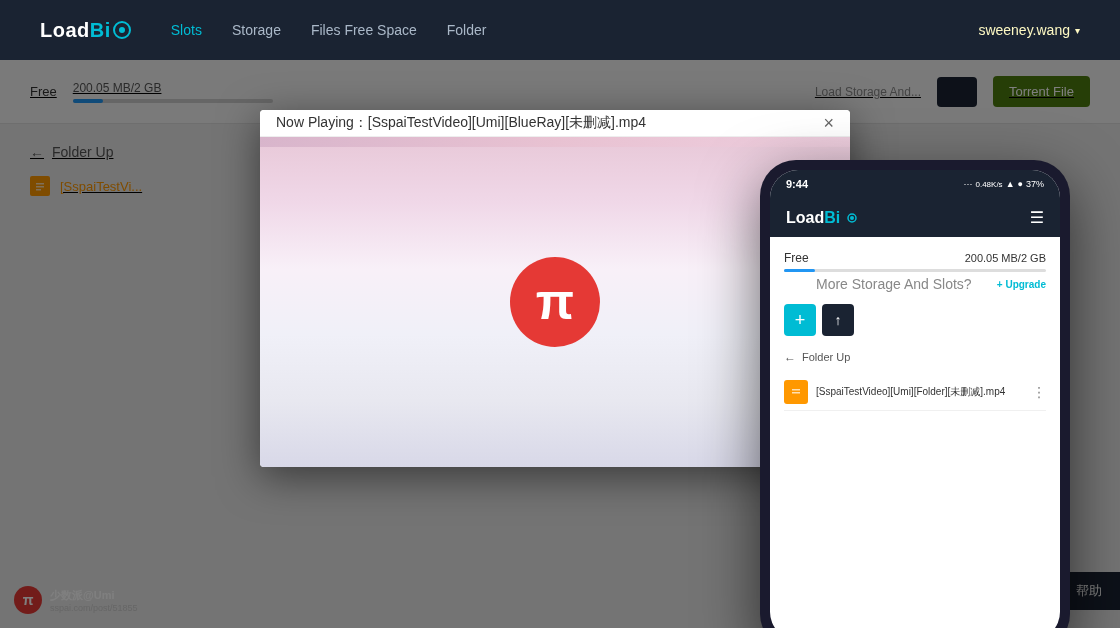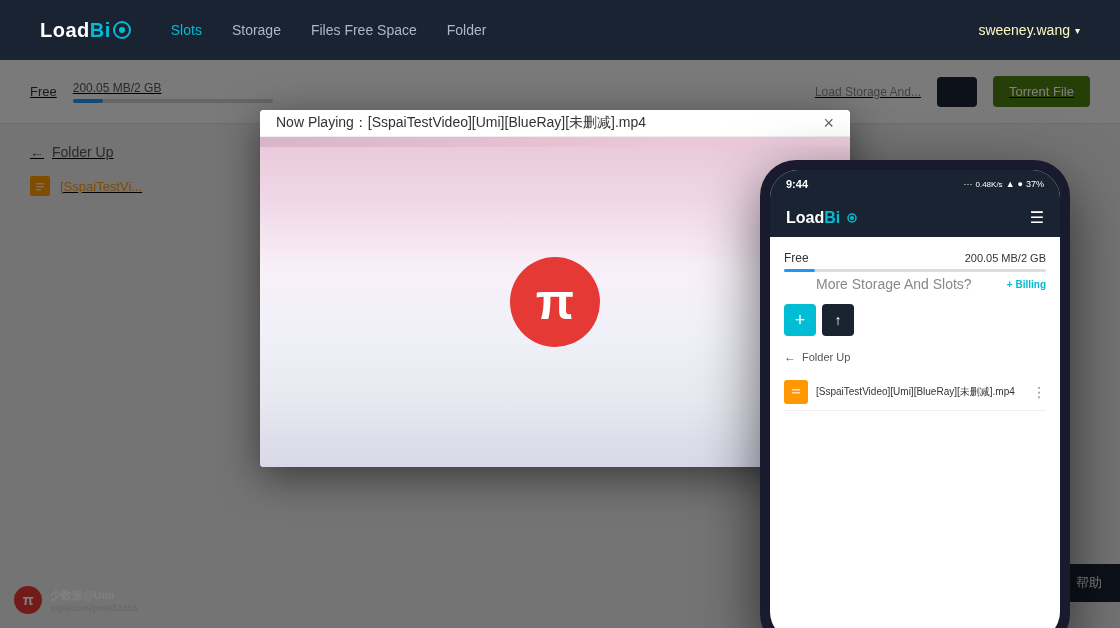--- a/index.html
+++ b/index.html
@@ -403,21 +403,21 @@
       font-weight: 600;
     }
     .watermark-url {
       color: #ccc;
       font-size: 9px;
     }
 
     
     .help-btn {
       position: absolute;
-      bottom: 26px;
+      bottom: 18px;
       right: 0;
       background: #1a2332;
       color: white;
       font-size: 13px;
       padding: 10px 18px;
       border-radius: 4px 0 0 4px;
       cursor: pointer;
       z-index: 5;
     }
 
@@ -532,41 +532,41 @@
       <div class="phone-content">
         <div class="phone-storage-header">
           <span class="phone-free-label">Free</span>
           <span class="phone-storage-size">200.05 MB/2 GB</span>
         </div>
         <div class="phone-bar">
           <div class="phone-bar-fill"></div>
         </div>
         <div class="phone-upgrade-row">
           <span class="phone-more-storage">More Storage And Slots?</span>
-          <span class="phone-upgrade-btn">+ Billing</span>
+          <span class="phone-upgrade-btn">+ Upgrade</span>
         </div>
         <div class="phone-input-row">
           <div class="phone-add-btn">+</div>
           <div class="phone-upload-btn">
             <span>↑</span>
           </div>
         </div>
         <div class="phone-folder-up">
           <span class="phone-folder-arrow">←</span>
           <span class="phone-folder-label">Folder Up</span>
         </div>
         <div class="phone-file-row">
           <div class="phone-file-icon">
             <svg width="12" height="14" viewBox="0 0 12 14">
               <rect width="12" height="14" rx="1" fill="#FF9800"></rect>
               <rect x="2" y="4" width="8" height="1.5" fill="rgba(255,255,255,0.7)"></rect>
               <rect x="2" y="7" width="8" height="1.5" fill="rgba(255,255,255,0.7)"></rect>
             </svg>
           </div>
-          <span class="phone-file-name">[SspaiTestVideo][Umi][BlueRay][未删减].mp4</span>
+          <span class="phone-file-name">[SspaiTestVideo][Umi][Folder][未删减].mp4</span>
           <span class="phone-file-more">⋮</span>
         </div>
       </div>
     </div>
   </div>
 
   <div class="watermark">
     <div class="watermark-logo">
       <span class="watermark-pi">π</span>
     </div>

